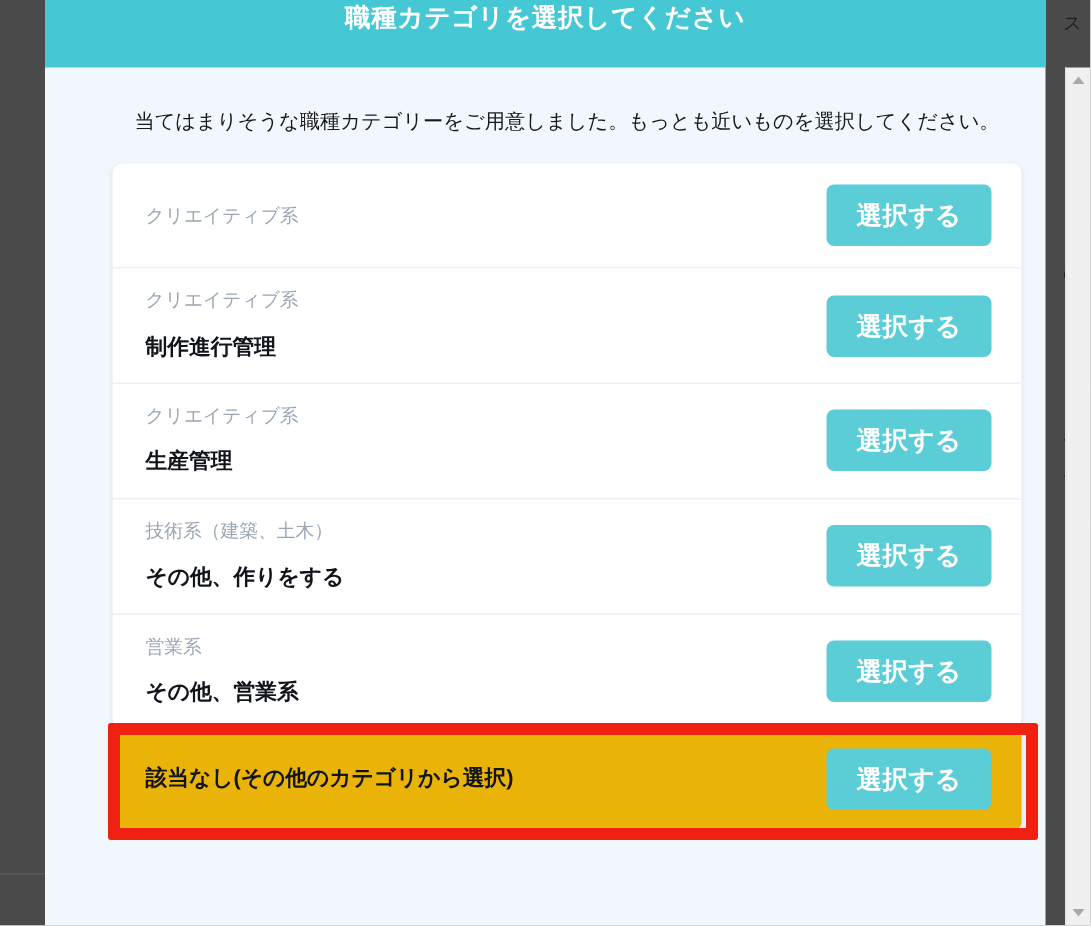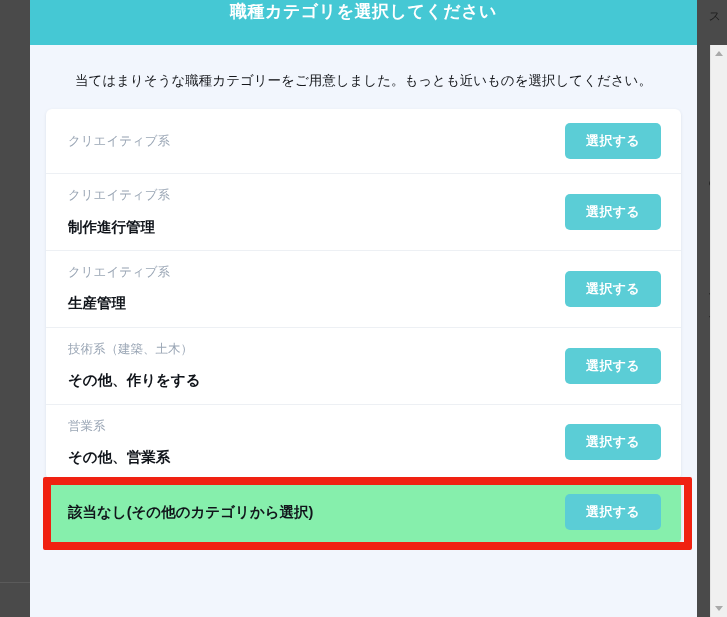--- a/index.html
+++ b/index.html
@@ -72,20 +72,21 @@
   }
   .modal-title {
     color: #ffffff;
     font-size: 17px;
     font-weight: bold;
     letter-spacing: 0.5px;
   }
 
   .modal-body {
     padding: 0;
+    margin-left: 29px;
   }
 
   .lead {
     text-align: center;
     color: #16181c;
     font-size: 13.5px;
     padding: 26px 24px 18px 24px;
     line-height: 1.5;
   }
 
@@ -126,36 +127,36 @@
     font-weight: bold;
     line-height: 1.2;
   }
 
   .select-btn {
     flex: 0 0 auto;
     background: #5bcdd6;
     color: #ffffff;
     border: none;
     border-radius: 5px;
-    font-size: 13px;
+    font-size: 17px;
     font-weight: bold;
     font-family: "Liberation Sans", "DejaVu Sans", sans-serif;
     padding: 9px 20px;
     min-width: 96px;
     cursor: pointer;
     letter-spacing: 0.3px;
   }
 
   
   .highlight-wrap {
     position: relative;
     margin: 0 16px;
   }
   .last-card {
-    background: #86efac;
+    background: #eab308;
     border-radius: 0 0 6px 6px;
     box-shadow: 0 2px 4px rgba(60,70,90,0.14);
   }
   .red-outline {
     position: absolute;
     left: -3px;
     top: -3px;
     right: -11px;
     bottom: -6px;
     border: 8px solid #f02111;

